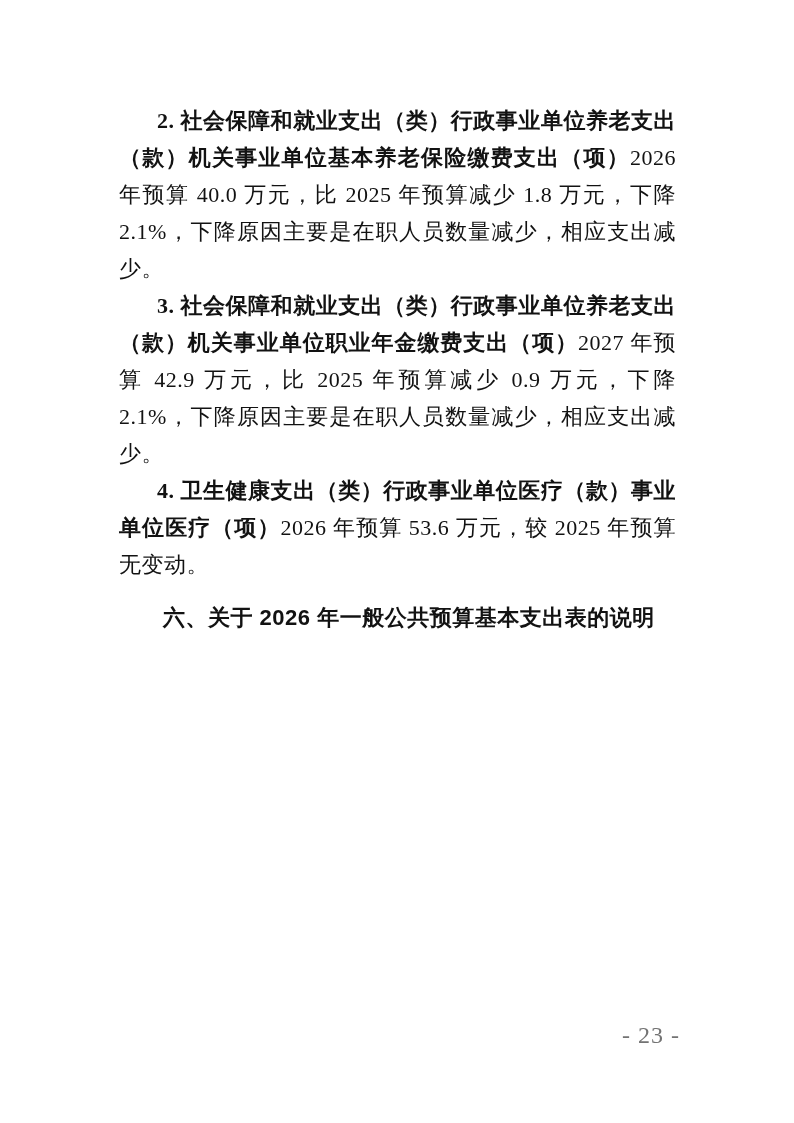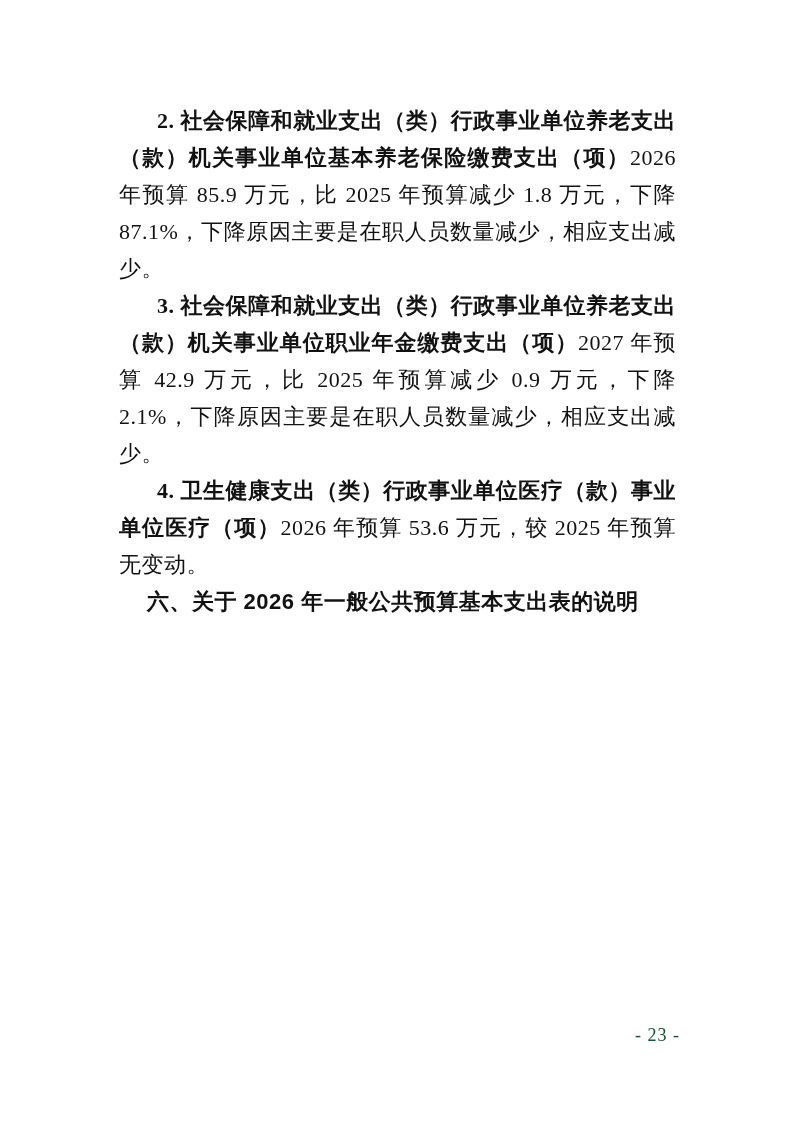--- a/index.html
+++ b/index.html
@@ -27,46 +27,46 @@
     font-size: 22px;
     line-height: 37px;
     letter-spacing: 0.5px;
     text-align: justify;
     text-indent: 38px;
   }
   .item-heading {
     font-weight: 700;
   }
   .section-heading {
-    margin: 0;
+    margin: 16px;
     font-size: 22px;
     line-height: 37px;
     letter-spacing: 0.5px;
     text-indent: 28px;
     font-family: "Liberation Sans", "DejaVu Sans", sans-serif;
     font-weight: 700;
     text-align: left;
   }
   .page-number {
     position: absolute;
     right: 114px;
     top: 1024px;
-    font-size: 18px;
+    font-size: 24px;
     line-height: 22px;
     letter-spacing: 1px;
-    color: #14532d;
+    color: #737373;
   }
 </style>
 </head>
 <body>
 
 <div class="page">
   <div class="content">
 
-    <p class="para"><span class="item-heading">2. 社会保障和就业支出（类）行政事业单位养老支出（款）机关事业单位基本养老保险缴费支出（项）</span><span class="item-body">2026 年预算 85.9 万元，比 2025 年预算减少 1.8 万元，下降 87.1%，下降原因主要是在职人员数量减少，相应支出减少。</span></p>
+    <p class="para"><span class="item-heading">2. 社会保障和就业支出（类）行政事业单位养老支出（款）机关事业单位基本养老保险缴费支出（项）</span><span class="item-body">2026 年预算 40.0 万元，比 2025 年预算减少 1.8 万元，下降 2.1%，下降原因主要是在职人员数量减少，相应支出减少。</span></p>
 
     <p class="para"><span class="item-heading">3. 社会保障和就业支出（类）行政事业单位养老支出（款）机关事业单位职业年金缴费支出（项）</span><span class="item-body">2027 年预算 42.9 万元，比 2025 年预算减少 0.9 万元，下降 2.1%，下降原因主要是在职人员数量减少，相应支出减少。</span></p>
 
     <p class="para"><span class="item-heading">4. 卫生健康支出（类）行政事业单位医疗（款）事业单位医疗（项）</span><span class="item-body">2026 年预算 53.6 万元，较 2025 年预算无变动。</span></p>
 
 
 
 
     <p class="section-heading">六、关于 2026 年一般公共预算基本支出表的说明</p>
 

